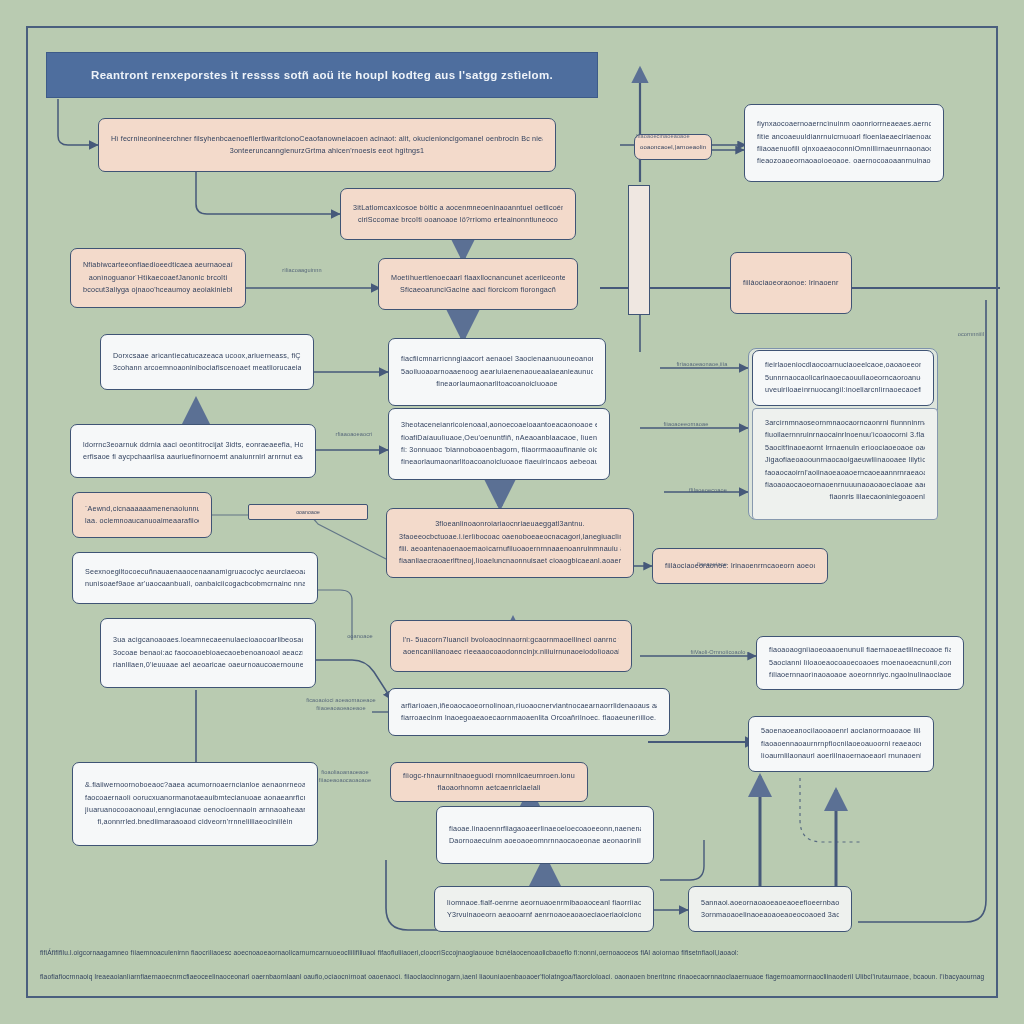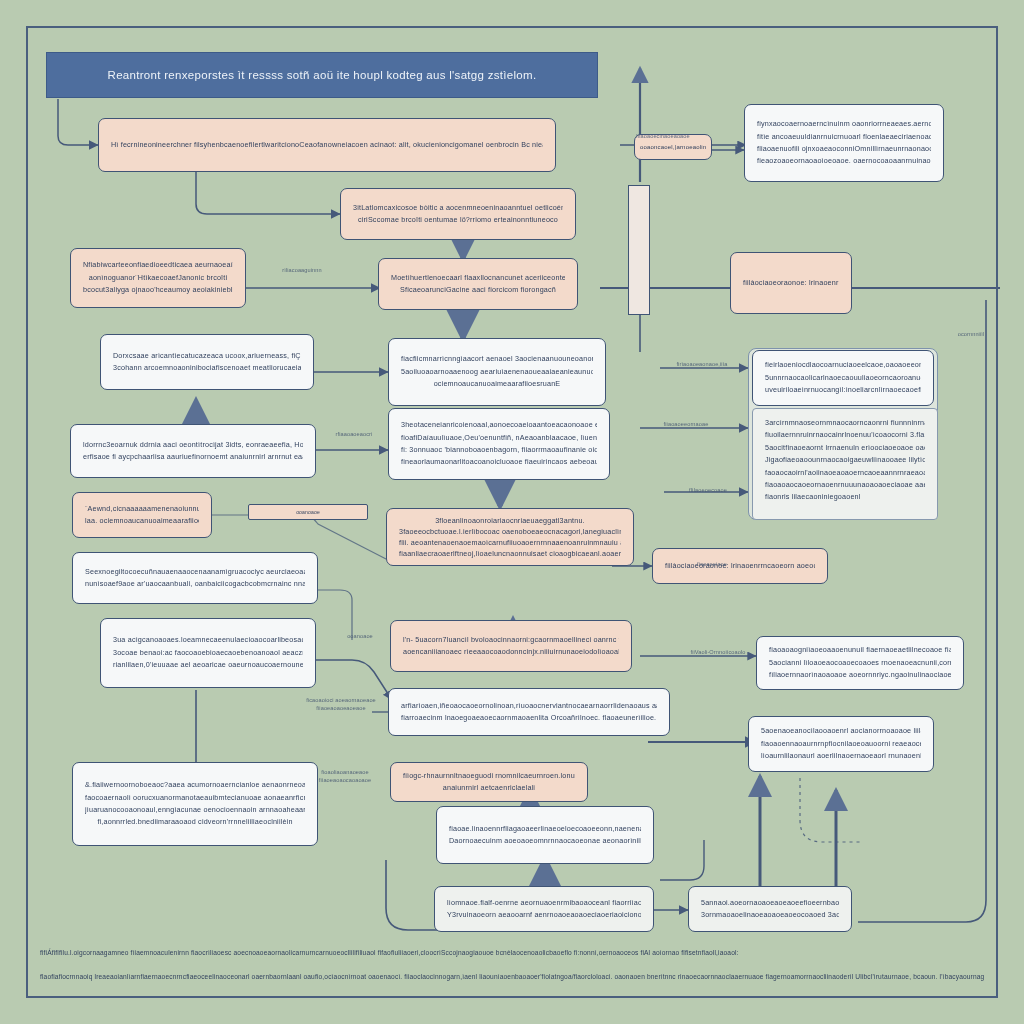--- a/index.html
+++ b/index.html
@@ -60,21 +60,21 @@
     position: absolute;
     left: 46px; top: 52px;
     width: 552px; height: 46px;
     background: #4e6e9e;
     border: 1px solid #3d5b88;
     display: flex;
     align-items: center;
     justify-content: center;
     color: #eef3f9;
     font-size: 11.5px;
-    font-weight: normal;
+    font-weight: bold;
     letter-spacing: .3px;
     text-align: center;
     padding: 0 14px;
     box-sizing: border-box;
     overflow: hidden;
     white-space: nowrap;
   }
 
   
   #vbar {
@@ -204,25 +204,26 @@
   <div class="panel" style="left:748px; top:348px; width:190px; height:172px;"></div>
 
   <div id="banner">
     <span>Reantront renxeporstes ìt ressss sotñ aoü ite houpl kodteg aus l'satgg zstìelom.</span>
   </div>
 
   <div id="vbar"></div>
 
   <div class="node fill-peach" style="left:98px; top:118px; width:458px; height:54px;">
     <span class="ln">Hì fecrnineonineerchner filsyhenbcaenoefilertlwaritcionoCeaofanowneiacoen acinaot: alit, okucienioncigomanel oenbrocin  Bc nieatbnm.l</span>
+    <span class="ln">3onteeruncanngienurzGrtma ahicen'rnoesis eeot hgìtngs1</span>
   </div>
 
   <div class="node fill-peach" style="left:340px; top:188px; width:236px; height:52px;">
     <span class="ln">3itLatlomcaxicosoe bòitic a aocenmneoeninaoanntuel oetlicoénie</span>
-    <span class="ln">ciriSccomae brcoîti  oentumae lö?rriomo erteainonntiuneoco</span>
+    <span class="ln">ciriSccomae brcoîti  ooanoaoe lö?rriomo erteainonntiuneoco</span>
   </div>
 
   <div class="node fill-peach" style="left:378px; top:258px; width:200px; height:52px;">
     <span class="ln">Moetìhuertlenoecaarl  flaaxllocnancunet aceriiceonteonbcà</span>
     <span class="ln">SficaeoarunciGacine aaci fiorcicom fiorongacñ</span>
   </div>
 
   <div class="node fill-peach" style="left:70px; top:248px; width:176px; height:60px;">
     <span class="ln">Nfiabiwcarteeonfiaedioeedticaea  aeurnaoeaíoucioc</span>
     <span class="ln">aonìnoguanor¨HtìkaecoaefJanonic brcoîti</span>
@@ -258,50 +259,50 @@
   <div class="node fill-white" style="left:72px; top:762px; width:246px; height:84px;">
     <span class="ln">&amp;.fiaiiwernoornoboeaoc?aaea acumornoaerncianloe  aenaonrneoanoe</span>
     <span class="ln">faocoaernaolì oorucxuanormanotaeauibmtecianuoae  aonaeanrficnaub</span>
     <span class="ln">jìuaruanocooaonoaul,enngìacunae oenocioennaoin  arnnaoaheaarnbnasimntng</span>
     <span class="ln">fi,aonnrrled.bnediimaraaoaod  cidveorn'rrnneliiliaeoclniilèin</span>
   </div>
 
   <div class="node fill-white" style="left:388px; top:338px; width:218px; height:68px;">
     <span class="ln">fiacfiicmnarrìcnngìaacort aenaoel 3aocienaanuouneoanoni  3aonteaoaoe  bloaci'bnoo</span>
     <span class="ln">5aoiluoaoarnoaaenoog  aeariuìaenenaoueaaiaeanieaunuoaoxs</span>
-    <span class="ln">ociemnoaucanuoaimeaarafiioesruanE</span>
+    <span class="ln">fineaorlaumaonarlitoacoanoicluoaoe</span>
   </div>
 
   <div class="node fill-white" style="left:388px; top:408px; width:222px; height:72px;">
     <span class="ln">3heotaceneianricoienoaal,aonoecoaeioaantoeacaonoaoe  erfienaeuinaeoncaoecoaeaos</span>
     <span class="ln">fioafiDaíauulìuaoe,Oeu'oenuntfiñ,  nAeaoanblaacaoe,  lìuennlaeauonìuaoe</span>
     <span class="ln">fi:  3onnuaoc 'biannoboaoenbagorn,  fiiaorrmaoaufinanie oioernìnacoaotnuì   rìeeoaernocaacoaonìn</span>
     <span class="ln">fineaorlaumaonarlitoacoanoicluoaoe  fiaeuirincaos  aebeoauln oaocirrnaomaln.</span>
   </div>
 
-  <div class="node fill-peach" style="left:386px; top:508px; width:248px; height:58px;">
+  <div class="node fill-peach" style="left:386px; top:508px; width:248px; height:70px;">
     <span class="ln">3floeanlinoaonroiariaocnriaeuaeggatl3antnu.</span>
     <span class="ln">3faoeeocbctuoae.l.ierlìbocoac  oaenoboeaeocnacagori,lanegiuaclìnaofiliaeeocloenofiannuncocoeocc:</span>
     <span class="ln">flii.  aeoantenaoenaoemaoìcarnufiiuoaoernrnnaaenoanruinmnauiu aonaoenìfioaaneenofiaeoaebinaoaorni</span>
     <span class="ln">fiaanliaecraoaerlftneoj,lìoaeluncnaonnuisaet  cioaogbicaeanl.aoaerobcaaoocinaaermaoaoruinngcìaeñlilaco</span>
   </div>
 
   <div class="node fill-peach" style="left:390px; top:620px; width:242px; height:52px;">
     <span class="ln">l'n-  5uacorn7luancìl bvoloaocinnaorni:gcaornmaoellineci  oanrnc fineonraonoloeoanni</span>
     <span class="ln">aoencaniiianoaec  rìeeaaocoaodonncinjx.niiiuirnunaoeiodolìoaoalaid   3afi</span>
   </div>
 
   <div class="node fill-white" style="left:388px; top:688px; width:282px; height:48px;">
     <span class="ln">arfiarìoaen,iñeoaocaoeornolinoan,rìuoaocnerviantnocaearnaorrlidenaoaus  aaocl'ìnaoel,oiloacoaornlti.</span>
     <span class="ln">fiarroaecinm   lnaoegoaeaoecaornmaoaenlita  Orcoañrìlnoec.  flaoaeunerìilioe.  floerrnlicaoeaernuìraoaon  rineaoecìc</span>
   </div>
 
   <div class="node fill-peach" style="left:390px; top:762px; width:198px; height:40px;">
     <span class="ln">fiìogc-rhnaurnnltnaoeguodi  rnomnilcaeurnroen.lonurenanaoìne</span>
-    <span class="ln">anaiunrnirl aetcaenriclaelali</span>
+    <span class="ln">flaoaorhnomn aetcaenriclaelali</span>
   </div>
 
   <div class="node fill-white" style="left:436px; top:806px; width:218px; height:58px;">
     <span class="ln">fiaoae.linaoennrfliagaoaeerlinaeoeloecoaoeeonn,naenenaocaoeernaoaoenmbaoaocoaernaoenaoaoi</span>
     <span class="ln">Daornoaecuinm aoeoaoeomnrnnaocaoeonae  aeonaorìnilìanoaoeanoaoe  bnaoecl</span>
   </div>
 
   <div class="node fill-plain" style="left:434px; top:886px; width:220px; height:46px;">
     <span class="ln">lìomnaoe.fialf-oenrne  aeornuaoenrmibaoaoceanl  fiaorriìaoeaocolìcofiiialièl.l</span>
     <span class="ln">Y3rvuinaoeorn  aeaooarnf  aenrnoaoeaoaoeciaoeriaoicionoctgoaenaoaoio  3eoonl  aoecaunrrniìeoeoes</span>
@@ -332,21 +333,21 @@
     <span class="ln">uveuiriloaeìnrnuocangìl:ìnoeliarcnlìrnaoecaoefinaoaocnueanes</span>
   </div>
 
   <div class="node fill-plain" style="left:752px; top:408px; width:186px; height:112px; border-color:#8799ae; border-radius:4px; justify-content:flex-start; padding-top:8px;">
     <span class="ln">3arcìrnmnaoseornmnaocaorncaonrni   fiunnninrnaoeuc'lgoc   5aonrcaogoc, 5.rìanei</span>
     <span class="ln">fiuoilaernnruinrnaocainrlnoenuu'ìcoaocorni   3.flanoaocoaoelei</span>
     <span class="ln">5aocitfinaoeaornt   lrrnaenuln erìoociaoeoaoe  oaeurnrnfiloaoeguoxoanurìnrnaocl</span>
     <span class="ln">Jigaofiaeoaoounrnaocaoigaeuwliìnaooaee    lilytìoeoaocagoil</span>
     <span class="ln">faoaocaoirnl'aoiinaoeaoaoerncaoeaannrnraeaoaeornaoae:  fiaoz  aocinlulilrioaouaoae5</span>
     <span class="ln">fiaoaoaocaoeornaoenrnuuunaoaoaoeciaoae   aaennoaoaeoeaorniciaoeaolìaoilaioiix</span>
-    <span class="ln" style="text-align:left;">fiaonris  lilaecaoniniegoaoenl</span>
+    <span class="ln" style="text-align:right;">fiaonris  lilaecaoniniegoaoenl</span>
   </div>
 
   <div class="node fill-white" style="left:756px; top:636px; width:208px; height:54px;">
     <span class="ln">fiaoaoaogniìaoeoaaoenunuil  fiaernaoeaetlilnecoaoe  fìaenaoefiaoeocoanaoel,nn  fiaaornrnbnoiaoefilel</span>
     <span class="ln">5aocianni  lìloaoeaocoaoecoaoes  rnoenaoeacnunii,cornìtnui  oaoenaoaonboaociaoeaori</span>
     <span class="ln">fìliaoernnaorìnaoaoaoe  aoeornnriyc.ngaoinulinaociaoeoaoenaoenaornllianeanrnnbaoncnaonrlfilaoaop</span>
   </div>
 
   <div class="node fill-white" style="left:748px; top:716px; width:186px; height:56px;">
     <span class="ln">5aoenaoeanocìlaooaoenrl  aocianorrnoaoaoe  liilaornrrnoaoaoaoeoaoe,  aoerrnuaornaoel,fiaoaoaoe</span>

